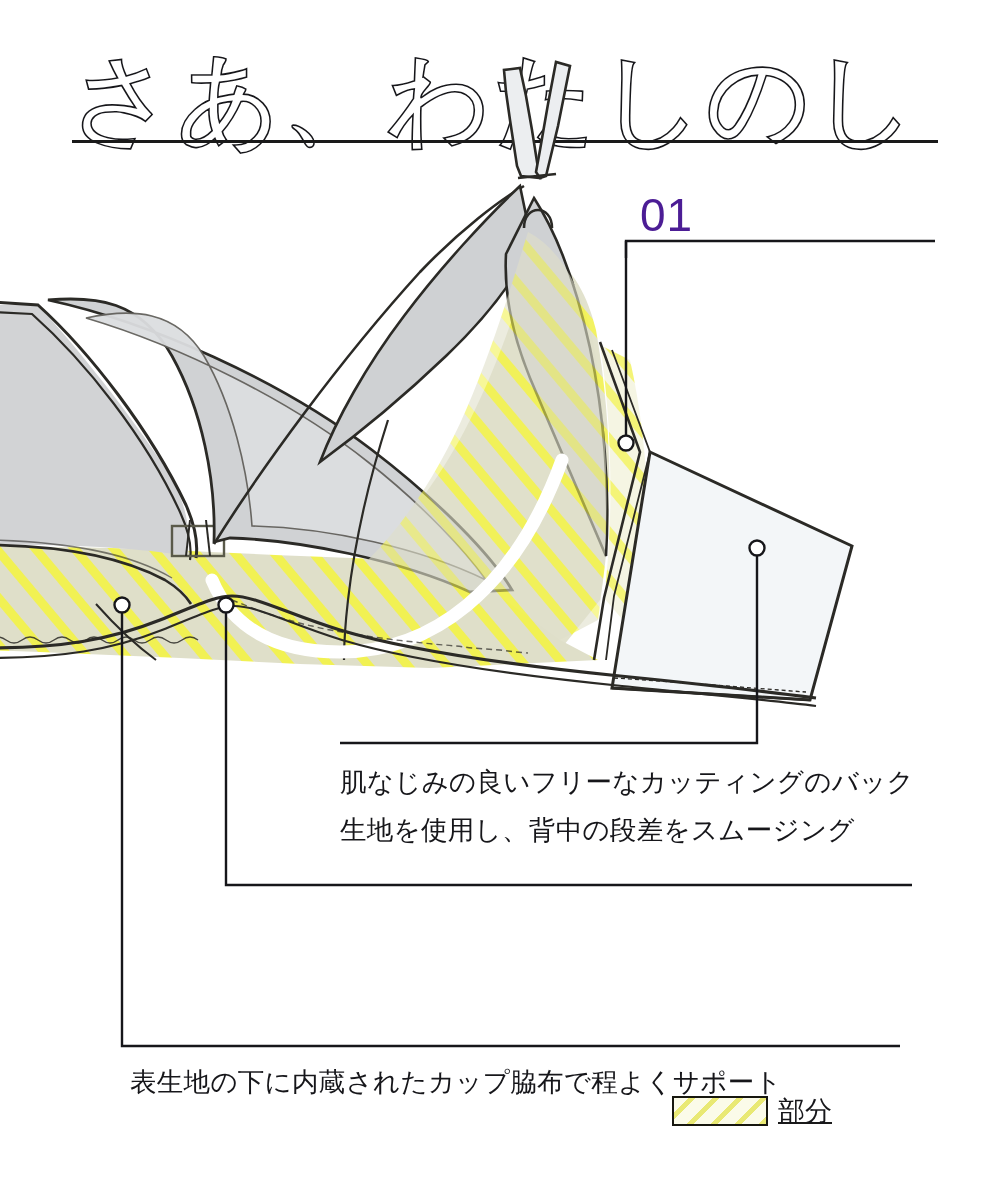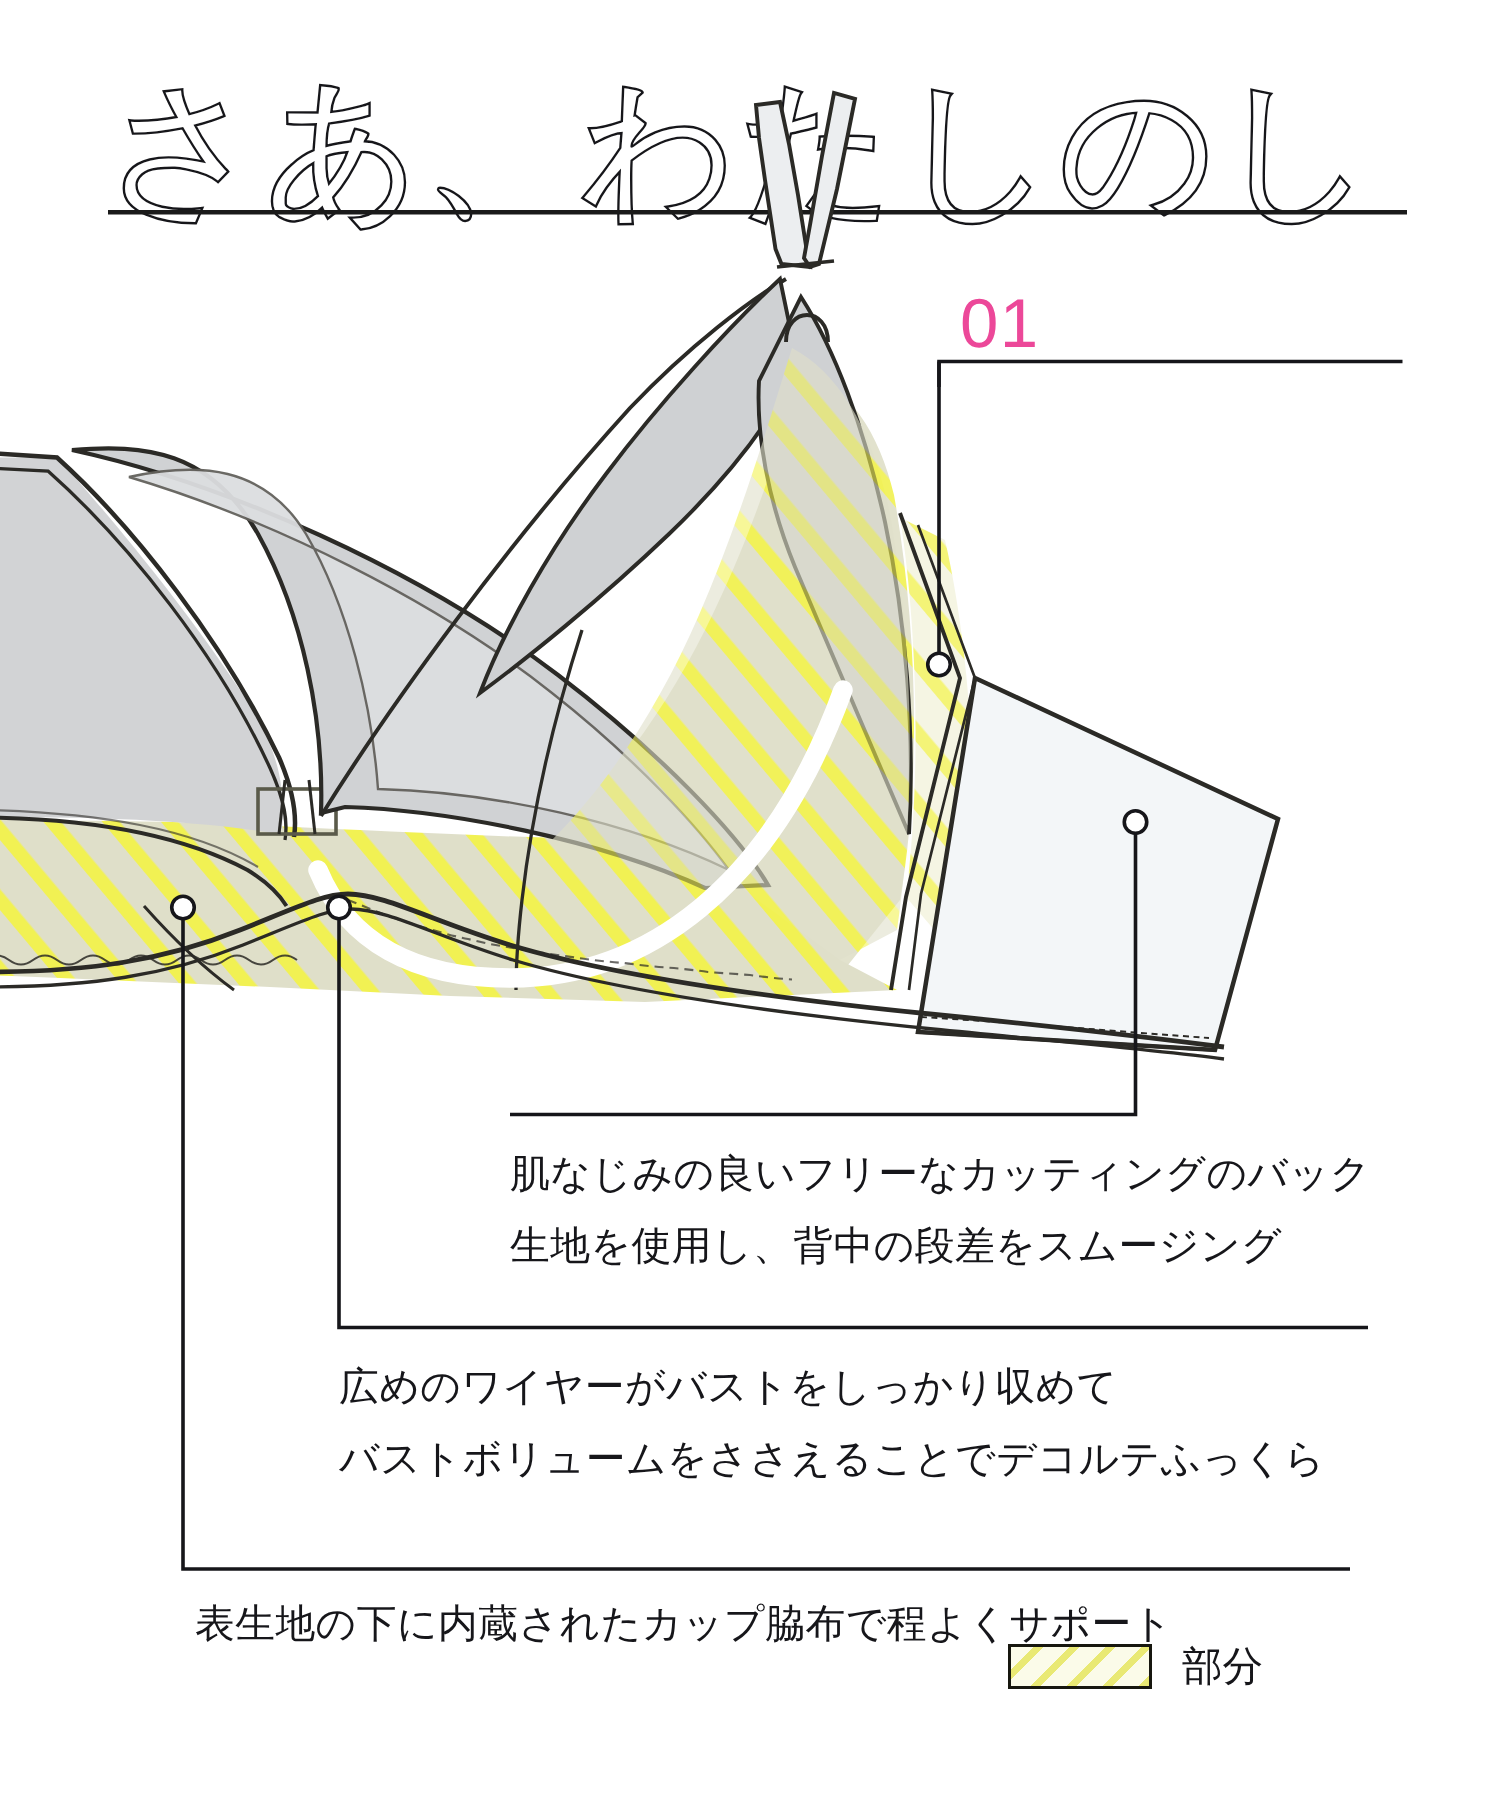--- a/index.html
+++ b/index.html
@@ -13,32 +13,32 @@
 
   
   .title-wrap{position:absolute;left:70px;top:42px;width:870px;height:115px;}
   .title-svg{width:100%;height:100%;display:block;}
   .title-rule{position:absolute;left:72px;top:140px;width:866px;height:3px;background:#1a1a1a;}
 
   
   .callout{position:absolute;}
   .cnum{
     font-family:"Liberation Sans","DejaVu Sans",sans-serif;
-    font-size:46px;line-height:46px;font-weight:400;color:#ec4899;
+    font-size:46px;line-height:46px;font-weight:400;color:#4c1d95;
     letter-spacing:1px;
   }
   .ctext{
     font-family:"Liberation Sans","DejaVu Sans",sans-serif;
     font-size:27px;line-height:38px;color:#16161a;letter-spacing:0.3px;
     white-space:pre-line;
   }
   .ctext.wide{font-size:26.5px;line-height:48px;}
 
   
-  .legend{position:absolute;left:672px;top:1096px;display:flex;align-items:center;gap:20px;}
+  .legend{position:absolute;left:672px;top:1096px;display:flex;align-items:center;gap:10px;text-decoration:underline;}
   .legend-swatch{width:96px;height:30px;border:2.5px solid #17170f;box-sizing:border-box;
     background-color:#fbfbe9;
     background-image:repeating-linear-gradient(-45deg,
       #e9e974 0px,#e9e974 5px,
       #fbfbe9 5px,#fbfbe9 17px);}
   .legend-label{font-size:27px;line-height:30px;color:#16161a;}
 </style>
 </head>
 <body>
 
@@ -223,24 +223,20 @@
 
   <div class="callout" style="left:640px;top:192px;width:320px;">
     <div class="cnum">01</div>
   </div>
 
   <div class="callout" style="left:340px;top:758px;width:600px;">
     <div class="ctext wide">肌なじみの良いフリーなカッティングのバック
 生地を使用し、背中の段差をスムージング</div>
   </div>
 
-  <div class="callout" style="left:226px;top:900px;width:700px;">
-    <div class="ctext wide">広めのワイヤーがバストをしっかり収めて
-バストボリュームをささえることでデコルテふっくら</div>
-  </div>
 
   <div class="callout" style="left:130px;top:1058px;width:800px;">
     <div class="ctext wide">表生地の下に内蔵されたカップ脇布で程よくサポート</div>
   </div>
 
   <div class="legend">
     <div class="legend-swatch"></div>
     <div class="legend-label">部分</div>
   </div>
 

